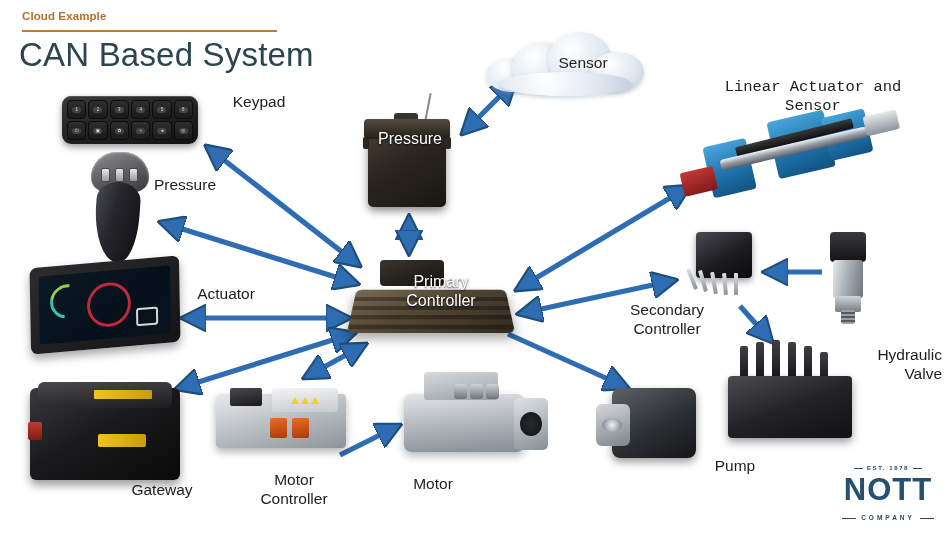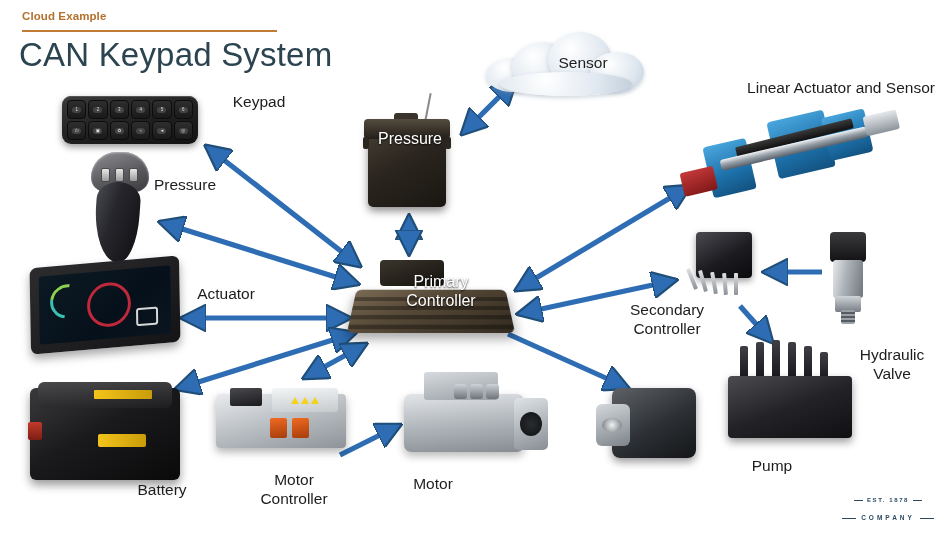--- a/index.html
+++ b/index.html
@@ -337,21 +337,21 @@
   }
   .logo .co:before { left:-19px; } .logo .co:after { right:-19px; }
 </style>
 </head>
 <body>
 
 <div id="slide">
 
   <div class="eyebrow">Cloud Example</div>
   <div class="rule"></div>
-  <div class="title">CAN Keypad System</div>
+  <div class="title">CAN Based System</div>
 
   <svg id="arrows" viewBox="0 0 950 534">
     <defs>
       <marker id="ah" viewBox="0 0 10 10" refX="9" refY="5" markerWidth="5.2" markerHeight="5.2" orient="auto-start-reverse">
         <path d="M0,0 L10,5 L0,10 z" fill="#2E6DB4" stroke="#1F4E79" stroke-width="0.8"></path>
       </marker>
       <marker id="ah2" viewBox="0 0 10 10" refX="9" refY="5" markerWidth="5.2" markerHeight="5.2" orient="auto-start-reverse">
         <path d="M0,0 L10,5 L0,10 z" fill="#2E6DB4" stroke="#1F4E79" stroke-width="0.8"></path>
       </marker>
     </defs>
@@ -535,33 +535,34 @@
     <div class="gland" style="left:56px"></div>
     <div class="gland" style="left:72px"></div>
     <div class="gland" style="left:88px"></div>
     <div class="face"></div>
     <div class="bore"></div>
   </div>
 
   <div class="lbl" style="left:214px; top:92px;  width:90px;">Keypad</div>
   <div class="lbl" style="left:140px; top:175px; width:90px;">Pressure</div>
   <div class="lbl" style="left:186px; top:284px; width:80px;">Actuator</div>
-  <div class="lbl" style="left:122px; top:480px; width:80px;">Battery</div>
+  <div class="lbl" style="left:122px; top:480px; width:80px;">Gateway</div>
   <div class="lbl" style="left:240px; top:470px; width:108px;">Motor
 Controller</div>
   <div class="lbl" style="left:398px; top:474px; width:70px;">Motor</div>
   <div class="lbl light" style="left:372px; top:129px; width:76px;">Pressure</div>
   <div class="lbl light" style="left:386px; top:272px; width:110px;">Primary
 Controller</div>
   <div class="lbl" style="left:548px; top:53px;  width:70px;">Sensor</div>
-  <div class="lbl" style="left:732px; top:78px;  width:218px;">Linear Actuator and Sensor</div>
+  <div class="lbl" style="left:704px; top:78px;  width:218px;font-family:Liberation Mono, monospace;">Linear Actuator and Sensor</div>
   <div class="lbl" style="left:608px; top:300px; width:118px;">Secondary
 Controller</div>
-  <div class="lbl" style="left:842px; top:345px; width:100px;">Hydraulic
+  <div class="lbl" style="left:842px; top:345px; width:100px;text-align:right;">Hydraulic
 Valve</div>
-  <div class="lbl" style="left:737px; top:456px; width:70px;">Pump</div>
+  <div class="lbl" style="left:700px; top:456px; width:70px;">Pump</div>
 
   <div class="logo">
     <div><span class="est">EST. 1878</span></div>
+    <div class="word">NOTT</div>
     <div><span class="co">COMPANY</span></div>
   </div>
 
 </div>
 
 </body></html>

